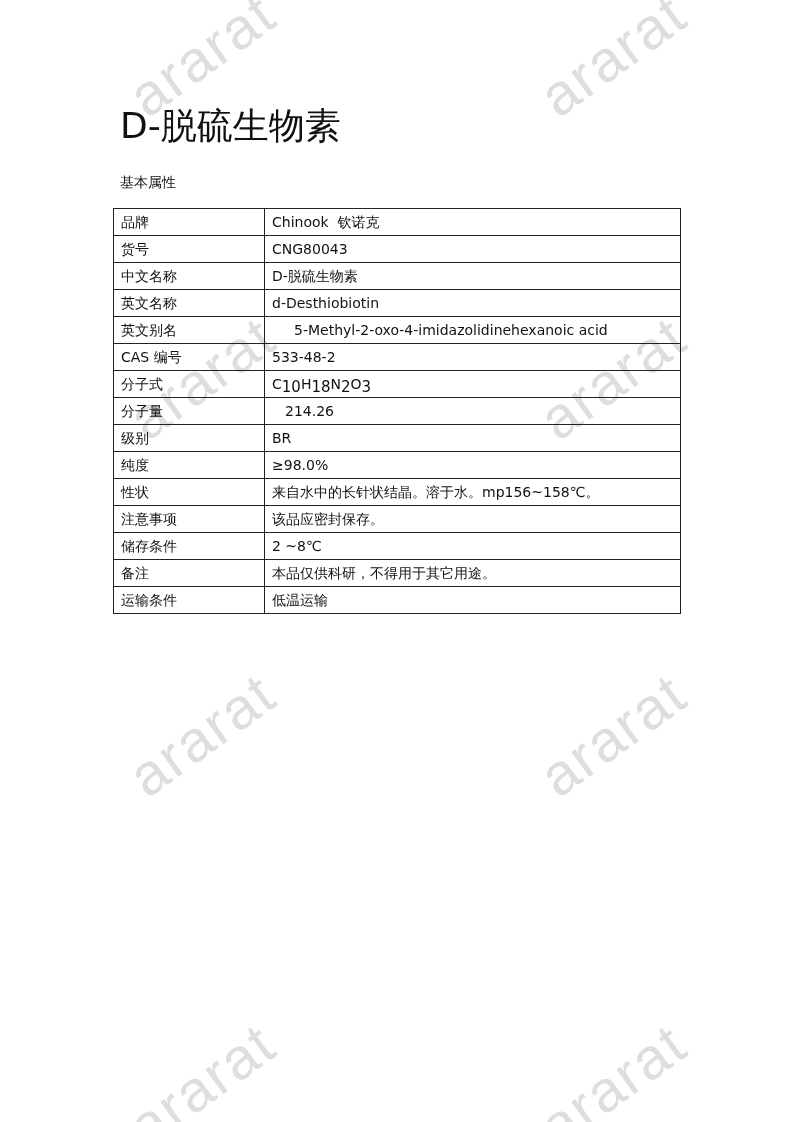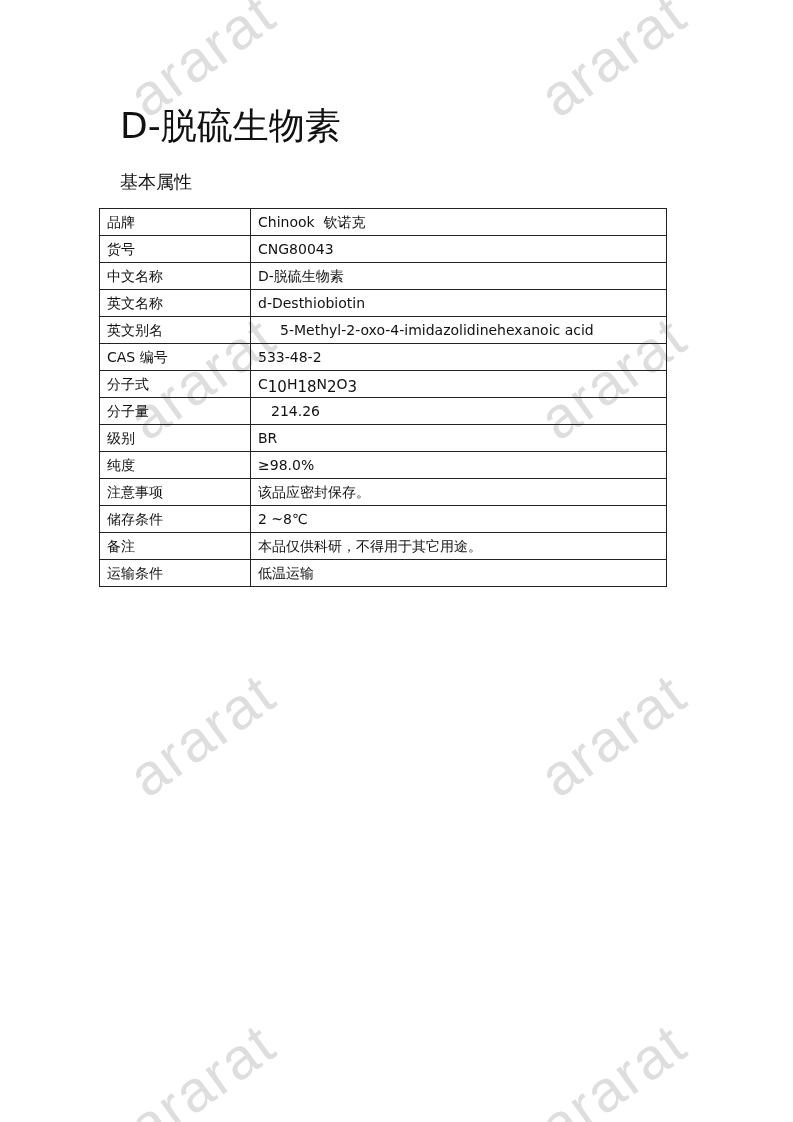--- a/index.html
+++ b/index.html
@@ -15,24 +15,24 @@
     transform: rotate(-36deg); transform-origin: center center;
     width: 220px; text-align: center; line-height: 60px;
   }
   .content { position: absolute; left: 0; top: 0; width: 793px; z-index: 1; }
   .title {
     position: absolute; left: 120px; top: 104px; margin: 0;
     font-size: 36px; font-weight: normal; color: #111; line-height: 44px;
   }
   .subtitle {
     position: absolute; left: 120px; top: 172px;
-    font-size: 18px; color: #111; line-height: 20px;
+    font-size: 14px; color: #111; line-height: 20px;
   }
   table.props {
-    position: absolute; left: 99px; top: 208px; width: 568px;
+    position: absolute; left: 113px; top: 208px; width: 568px;
     border-collapse: collapse; font-size: 14px; color: #111;
   }
   table.props td {
     border: 1px solid #222; height: 26px; padding: 0 0 0 7px;
     vertical-align: middle; line-height: 18px;
   }
   table.props td.k { width: 143px; }
   sub { font-size: 15px; vertical-align: -3px; line-height: 0; }
 </style>
 </head>
@@ -89,20 +89,24 @@
         </tr>
         <tr>
           <td class="k">级别</td>
           <td style="white-space: pre;">BR</td>
         </tr>
         <tr>
           <td class="k">纯度</td>
           <td style="white-space: pre;">≥98.0%</td>
         </tr>
         <tr>
+          <td class="k">性状</td>
+          <td style="white-space: pre;">来自水中的长针状结晶。溶于水。mp156~158℃。</td>
+        </tr>
+        <tr>
           <td class="k">注意事项</td>
           <td style="white-space: pre;">该品应密封保存。</td>
         </tr>
         <tr>
           <td class="k">储存条件</td>
           <td style="white-space: pre;">2 ~8℃</td>
         </tr>
         <tr>
           <td class="k">备注</td>
           <td style="white-space: pre;">本品仅供科研，不得用于其它用途。</td>

